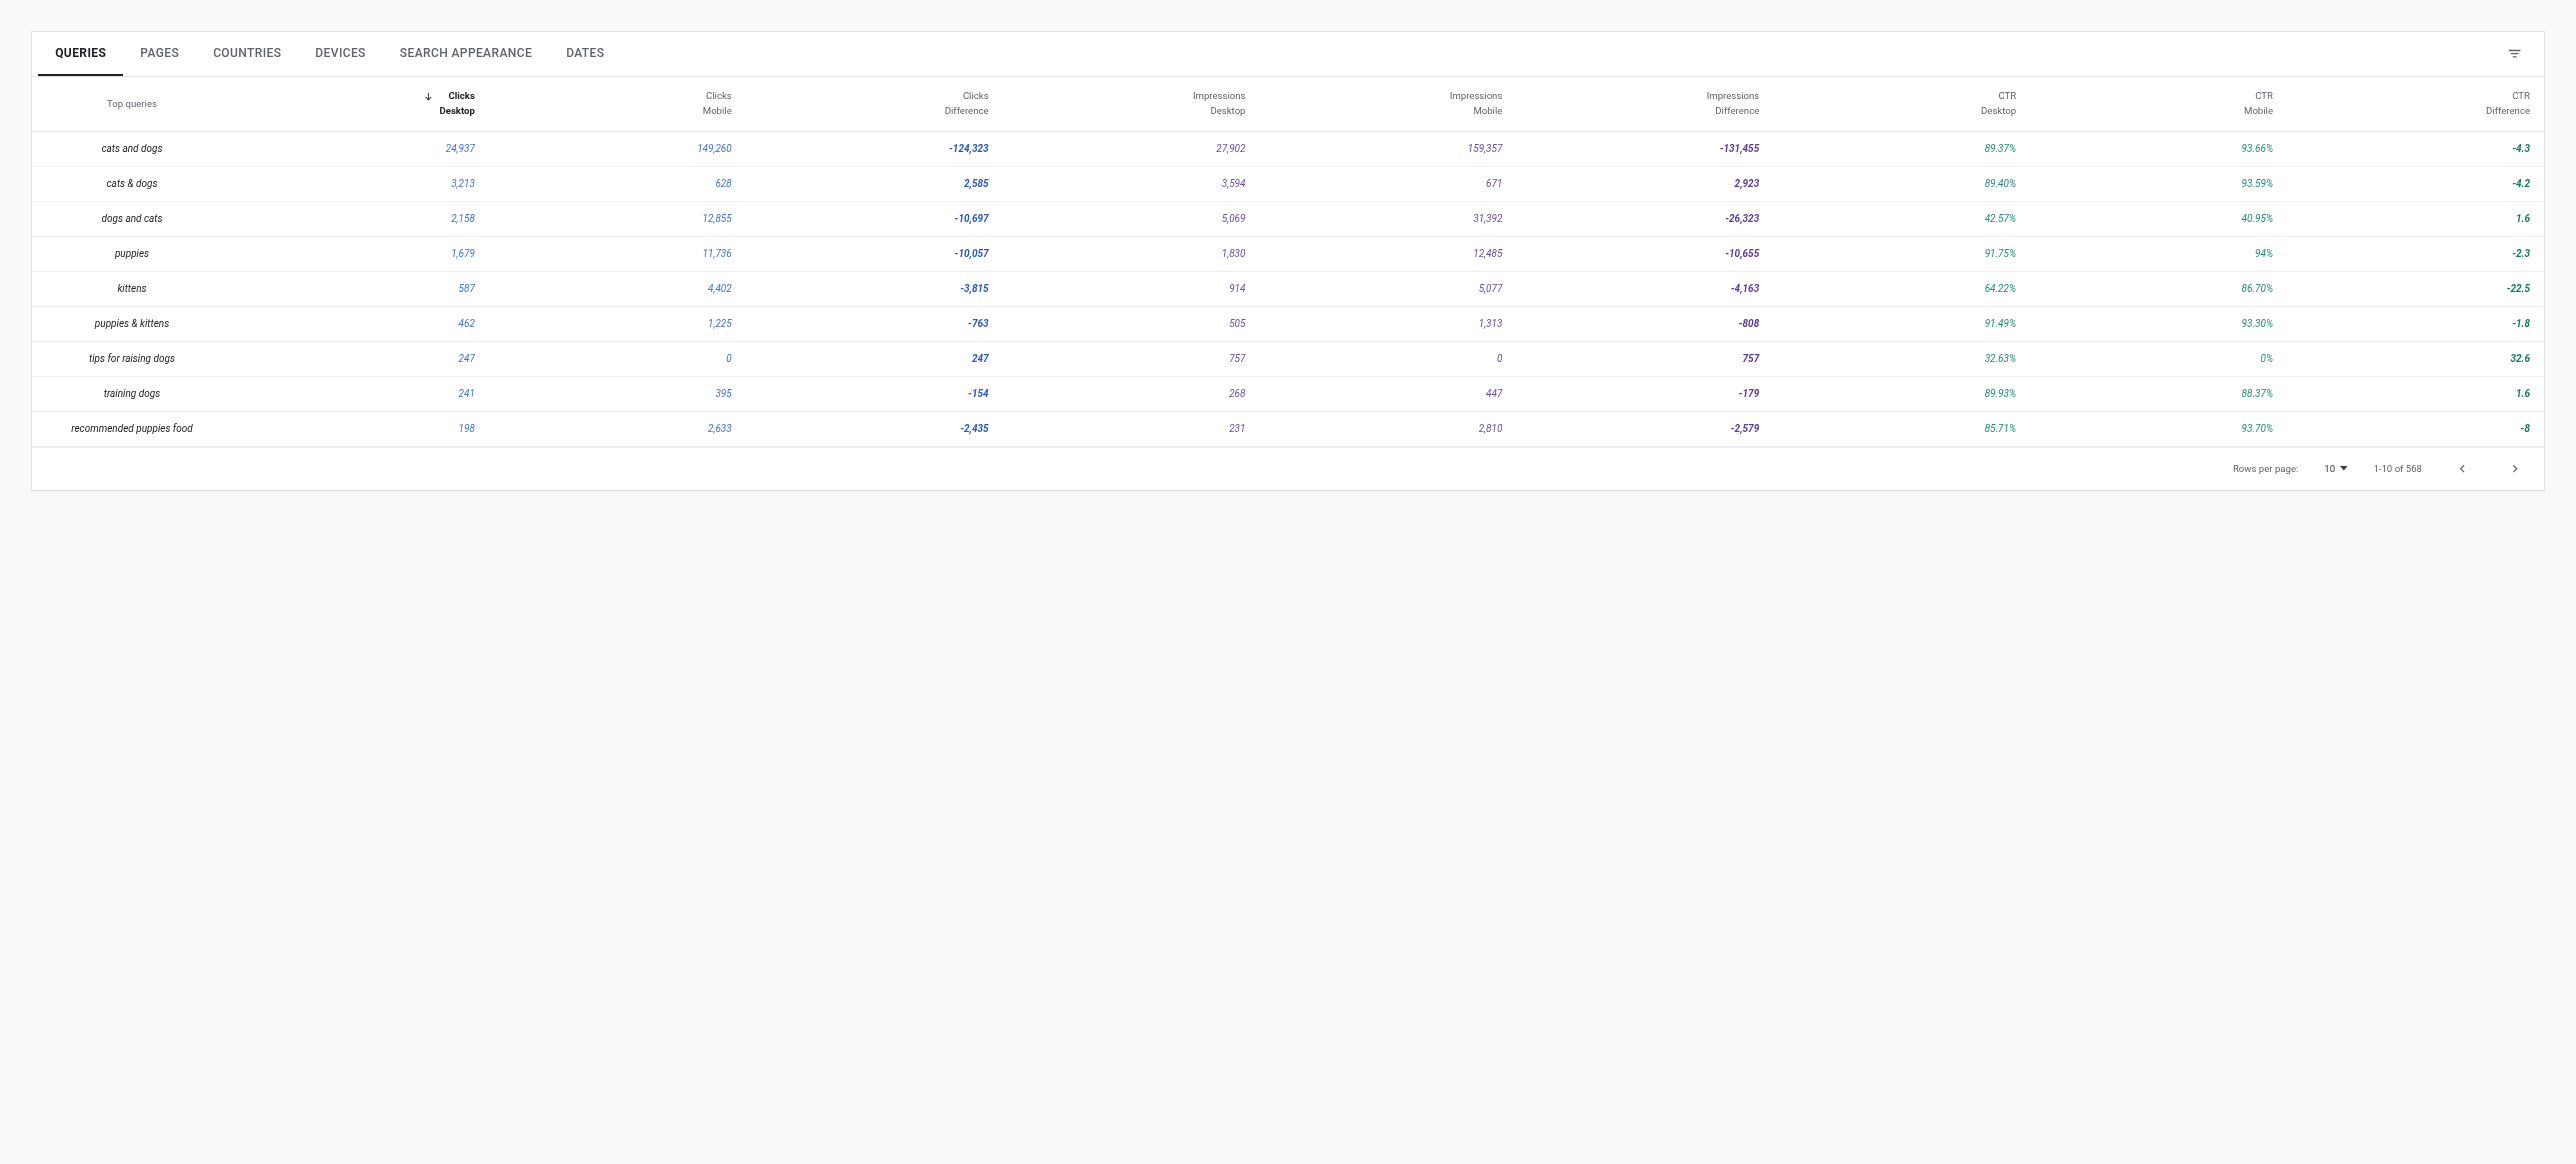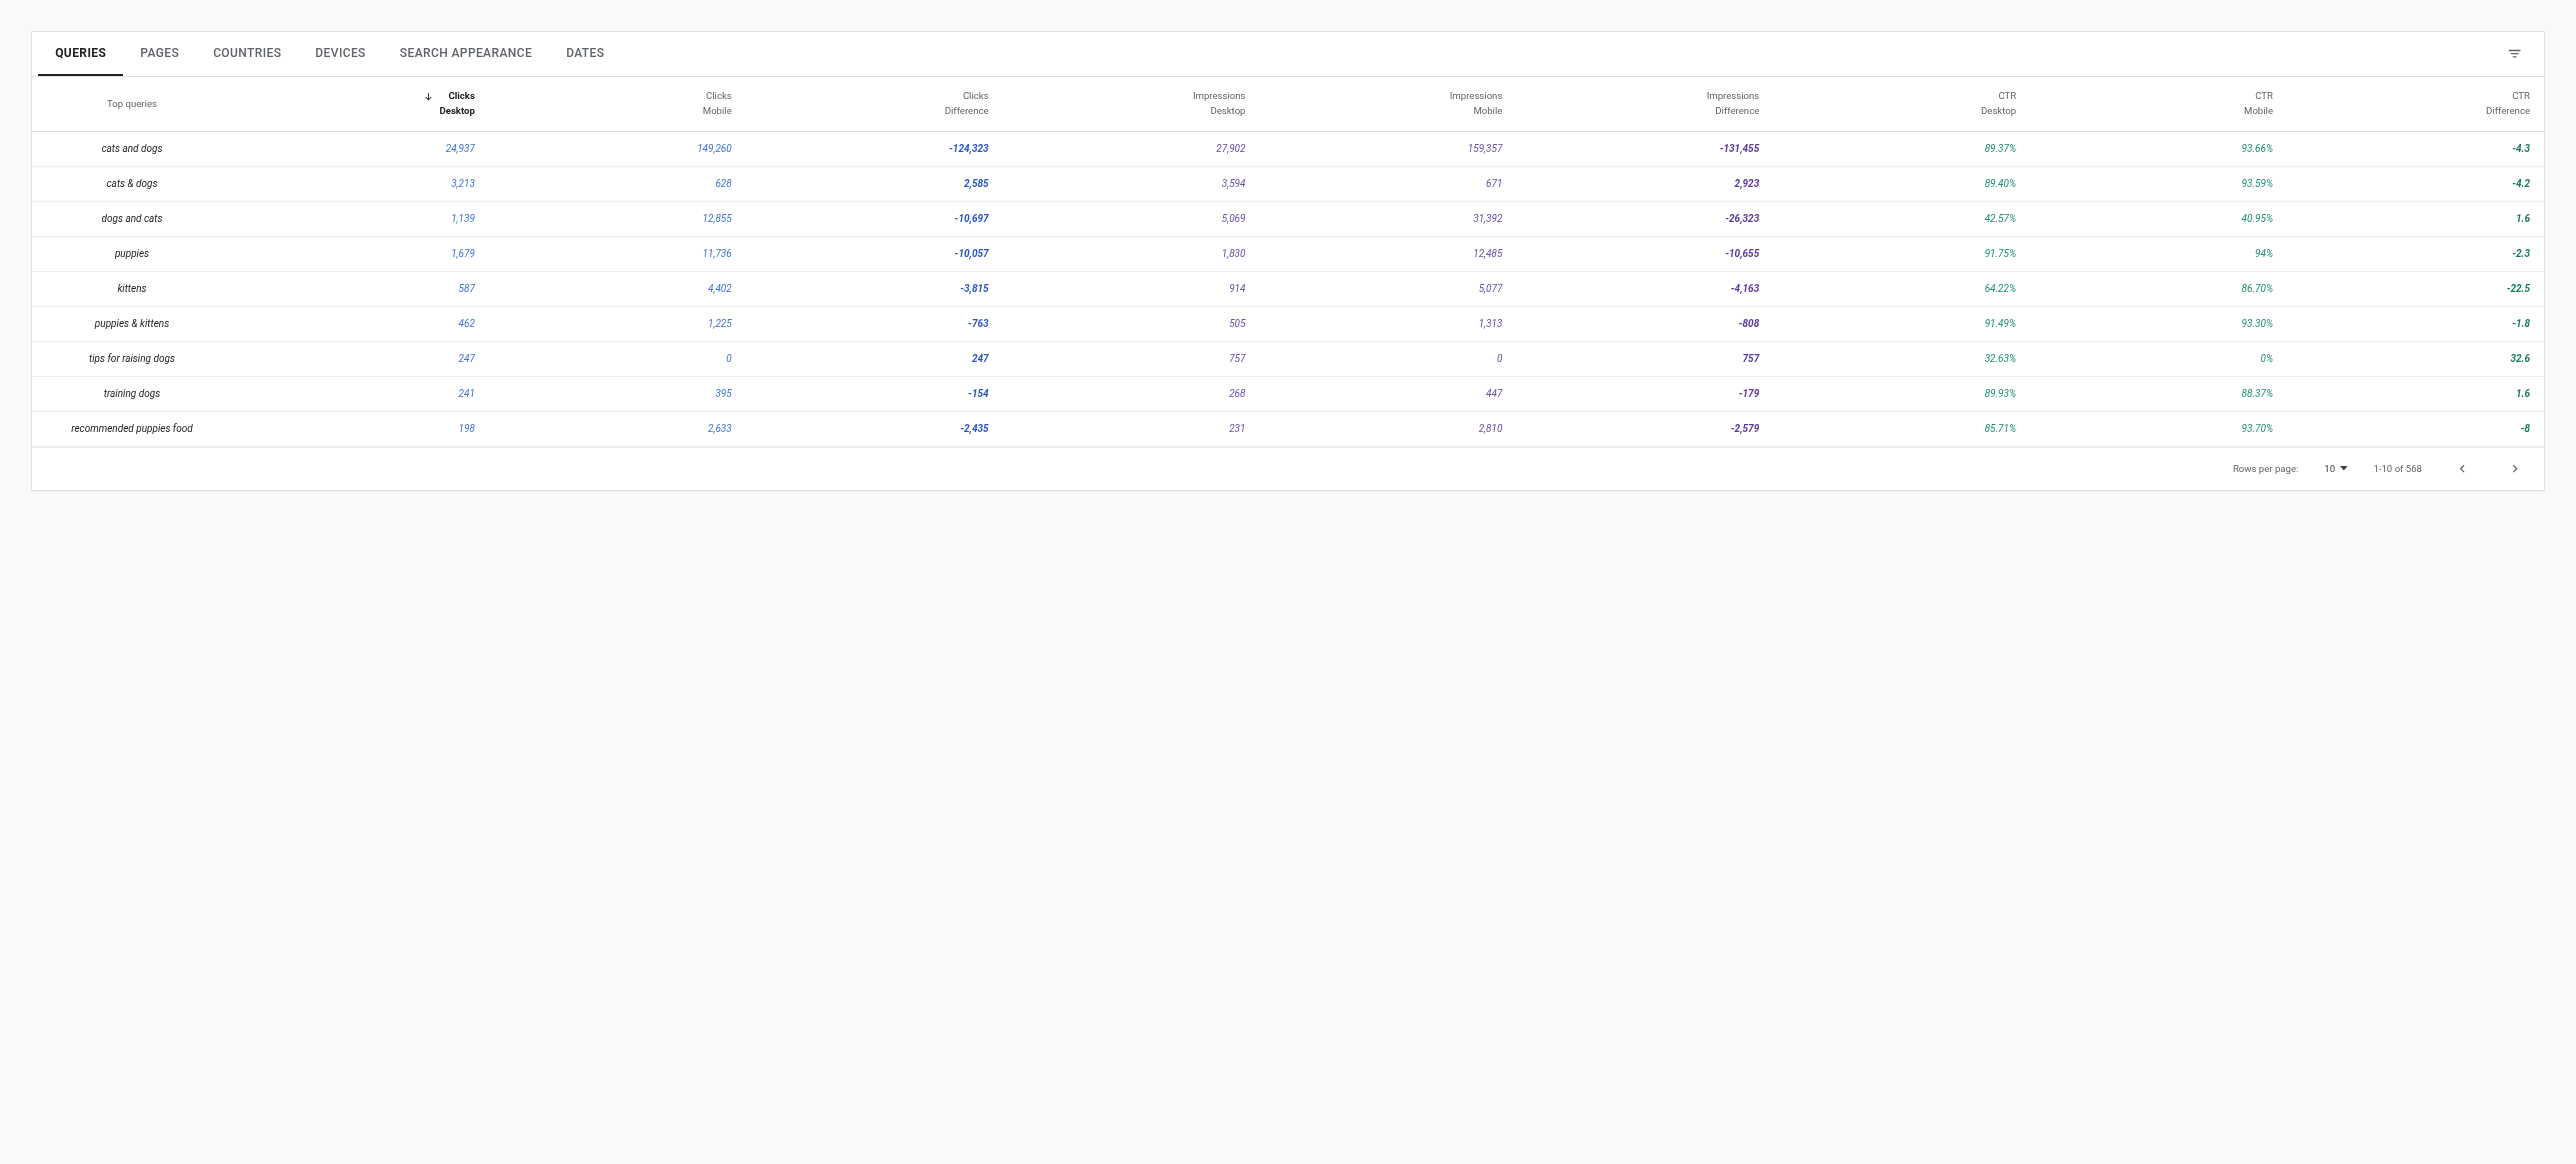--- a/index.html
+++ b/index.html
@@ -180,21 +180,21 @@
             <td class="c-clicks diff">2,585</td>
             <td class="c-impr">3,594</td>
             <td class="c-impr">671</td>
             <td class="c-impr diff">2,923</td>
             <td class="c-ctr">89.40%</td>
             <td class="c-ctr">93.59%</td>
             <td class="c-ctr diff">-4.2</td>
           </tr>
           <tr>
             <td class="query">dogs and cats</td>
-            <td class="c-clicks">1,139</td>
+            <td class="c-clicks">2,158</td>
             <td class="c-clicks">12,855</td>
             <td class="c-clicks diff">-10,697</td>
             <td class="c-impr">5,069</td>
             <td class="c-impr">31,392</td>
             <td class="c-impr diff">-26,323</td>
             <td class="c-ctr">42.57%</td>
             <td class="c-ctr">40.95%</td>
             <td class="c-ctr diff">1.6</td>
           </tr>
           <tr>

